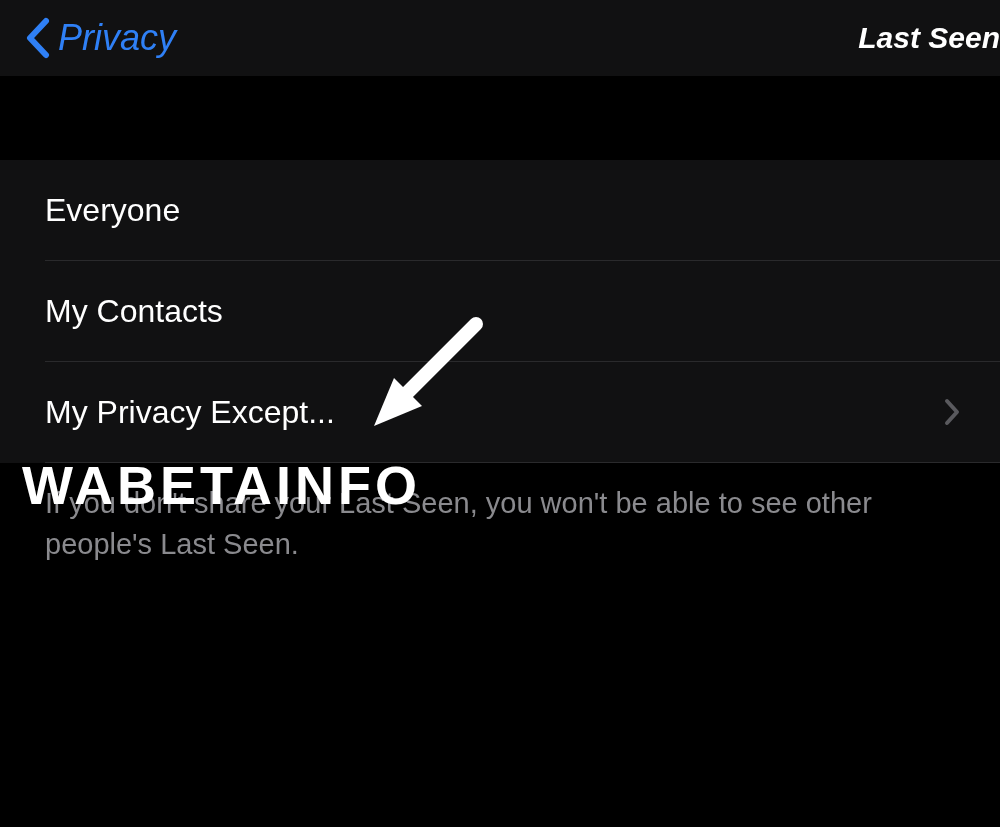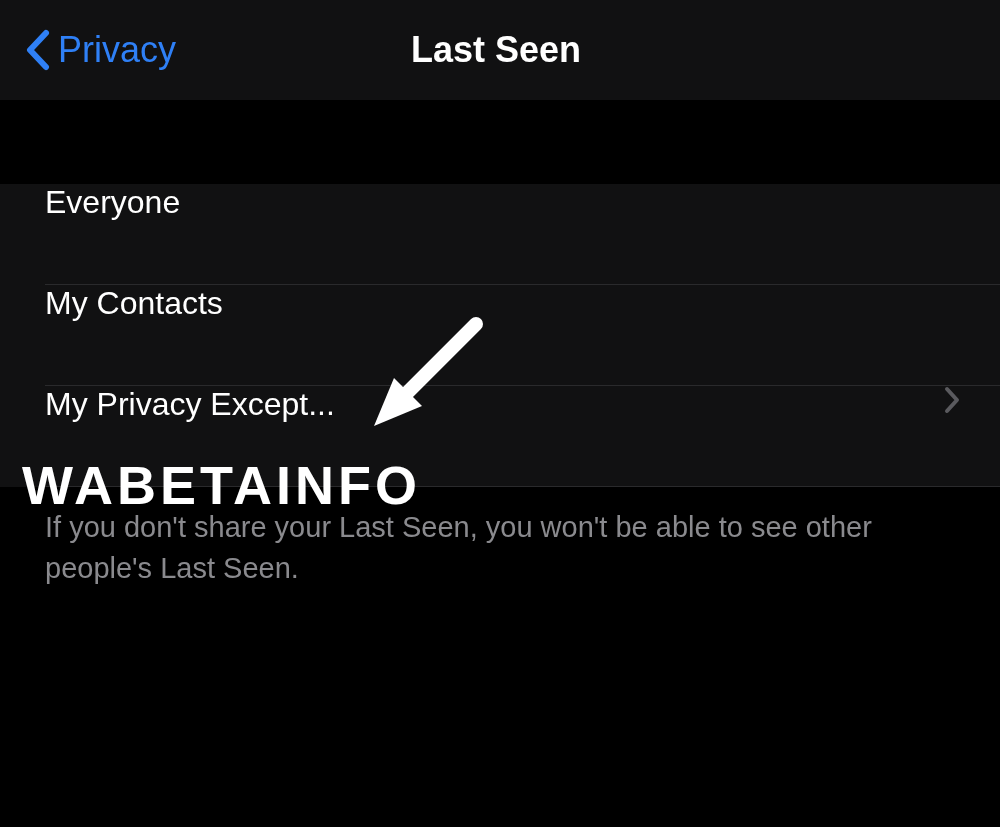--- a/index.html
+++ b/index.html
@@ -9,25 +9,26 @@
     }
     body {
       width: 1000px;
       height: 827px;
       background: #000000;
       font-family: -apple-system, BlinkMacSystemFont, "Helvetica Neue", sans-serif;
       overflow: hidden;
       position: relative;
     }
     .navbar {
-      height: 100px;
+      height: 76px;
       display: flex;
       align-items: center;
       background: #111112;
       position: relative;
+      font-style: italic;
     }
     .back-button {
       display: flex;
       align-items: center;
       padding-left: 24px;
       cursor: pointer;
       z-index: 2;
     }
     .back-chevron {
       display: flex;
@@ -35,37 +36,37 @@
     }
     .back-label {
       color: #2f80f6;
       font-size: 36px;
       font-weight: 400;
       margin-left: 8px;
     }
     .navbar-title {
       position: absolute;
       left: 0;
-      right: 8px;
-      text-align: center;
+      right: 0;
+      text-align: right;
       color: #ffffff;
-      font-size: 36px;
+      font-size: 30px;
       font-weight: 600;
       pointer-events: none;
     }
     .spacer {
       height: 84px;
       background: #000000;
     }
     .list {
       background: #111112;
     }
     .list-item {
       display: flex;
-      align-items: flex-start;
+      align-items: center;
       justify-content: space-between;
       padding: 0 40px 0 45px;
       height: 100px;
       cursor: pointer;
       position: relative;
     }
     .list-item-label {
       color: #ffffff;
       font-size: 32px;
       font-weight: 400;

